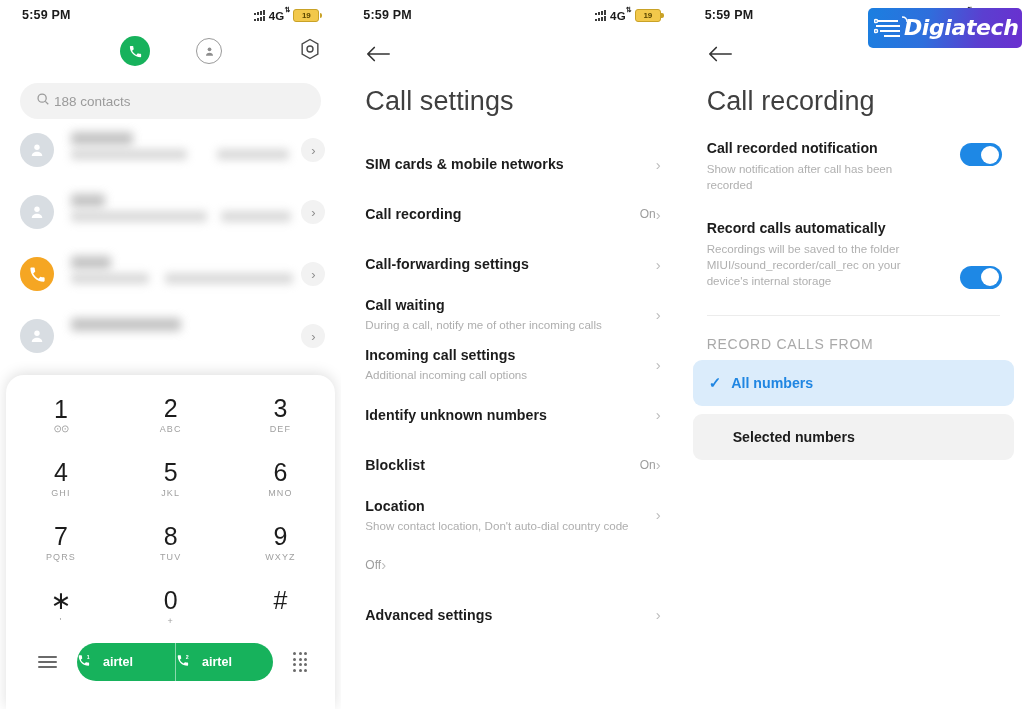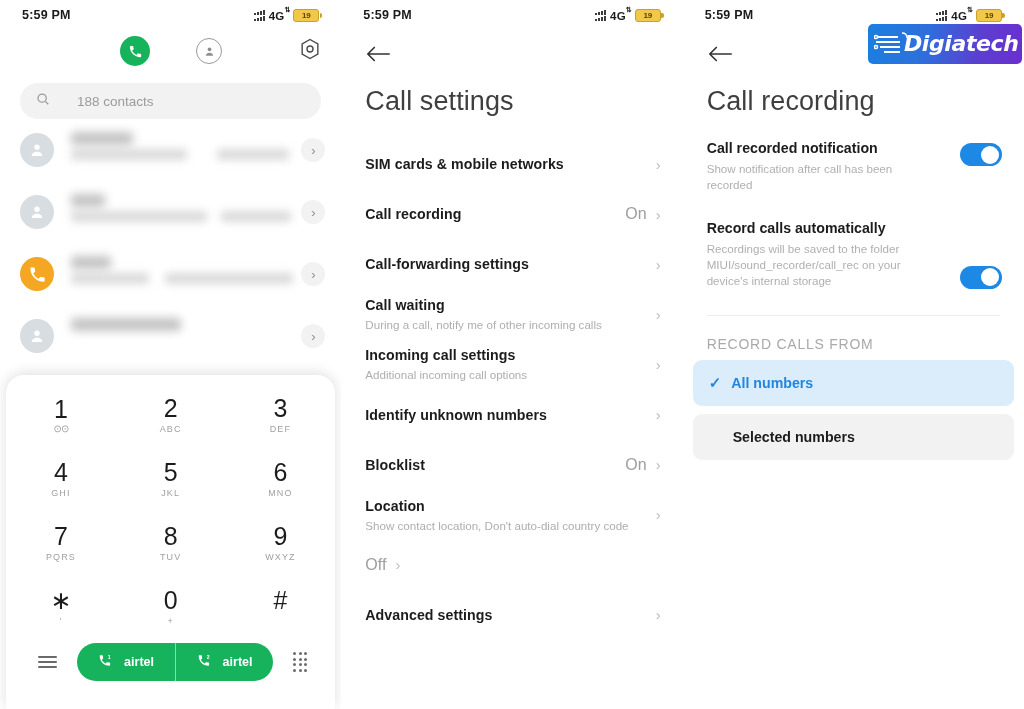--- a/index.html
+++ b/index.html
@@ -45,21 +45,21 @@
     width:26px;height:26px;border-radius:50%;border:1.6px solid #9a9a9a;
     display:flex;align-items:center;justify-content:center;
   }
   .tabrow{ position:relative; height:44px; }
   .tabrow .t1{ position:absolute; left:120px; top:6px; }
   .tabrow .t2{ position:absolute; left:196px; top:8px; }
   .tabrow .t3{ position:absolute; left:300px; top:8px; }
 
   .searchbar{
     margin:9px 20px 0 20px; height:36px; background:#f2f2f2; border-radius:18px;
-    display:flex; align-items:center; gap:27px; padding:0 16px;
+    display:flex; align-items:center; gap:4px; padding:0 16px;
   }
   .searchbar .txt{ color:#9b9b9b; font-size:13.5px; }
 
   .contact{
     display:flex; align-items:center; height:62px; padding:0 16px 0 20px; gap:15px;
   }
   .avatar{ width:34px;height:34px;border-radius:50%;background:#d8dde2;
     display:flex;align-items:center;justify-content:center; flex:0 0 auto;}
   .avatar.orange{ background:#f5a623; }
   .cinfo{ flex:1; position:relative; height:40px; }
@@ -85,21 +85,21 @@
   .key{ height:64px; display:flex; flex-direction:column; align-items:center; justify-content:center; }
   .key .d{ font-size:25px; color:#1c1c1c; line-height:1.05; font-weight:400;}
   .key .s{ font-size:9px; color:#a0a0a0; letter-spacing:1.1px; margin-top:2px; height:11px;}
   .key .vm{ font-size:10px; color:#a0a0a0; letter-spacing:-1px; }
   .actionbar{
     display:flex; align-items:center; justify-content:space-between;
     padding:4px 28px 0 32px;
   }
   .callbtns{ display:flex; background:#17b25c; border-radius:22px; overflow:hidden; height:38px; }
   .callbtn{
-    display:flex; align-items:center; justify-content:center; gap:11px;
+    display:flex; align-items:center; gap:11px;
     color:#fff; font-size:12.5px; font-weight:bold; width:98px;
   }
   .callbtn + .callbtn{ border-left:1px solid rgba(255,255,255,.5); }
   .hamb i{ display:block; width:19px;height:2px;background:#6a6a6a;margin:3.4px 0;border-radius:1px;}
   .griddots{ display:grid; grid-template-columns:repeat(3,3px); gap:2.6px;}
   .griddots span{ width:3px;height:3px;background:#6a6a6a;border-radius:50%;}
 
   
   .backrow{ padding:14px 0 0 24px; }
   .ptitle{
@@ -108,21 +108,21 @@
   }
 
   .list{ margin-top:22px; }
   .row{
     display:flex; align-items:center; padding:0 22px 0 24px;
     min-height:50px;
   }
   .row .main{ flex:1; padding:7px 0; }
   .row .title{ font-size:14.2px; font-weight:bold; color:#1c1c1c; letter-spacing:.05px;}
   .row .sub{ font-size:11.6px; color:#aeaeae; margin-top:3px; line-height:1.32; max-width:265px;}
-  .row .val{ font-size:16px; color:#9d9d9d; margin-right:9px; }
+  .row .val{ font-size:12px; color:#9d9d9d; }
   .row .arrow{ color:#bdbdbd; font-size:15px; font-weight:300; }
 
   
   .tgrow{
     display:flex; align-items:flex-start; padding:0 22px 0 24px; margin-top:16px;
   }
   .tgrow .main{ flex:1; }
   .tgrow .title{ font-size:14.2px; font-weight:bold; color:#1c1c1c; }
   .tgrow .sub{ font-size:11.6px; color:#b0b0b0; margin-top:4px; line-height:1.38; max-width:228px;}
   .toggle{
@@ -143,21 +143,21 @@
     height:46px; border-radius:9px; display:flex; align-items:center;
     padding:0 16px; margin-bottom:8px; gap:10px;
   }
   .opt.sel{ background:#dbecfb; color:#2086e2; }
   .opt.plain{ background:#f2f2f2; color:#1c1c1c; }
   .opt .lbl{ font-size:14.2px; font-weight:bold; }
   .opt .ck{ font-size:15px; font-weight:bold; }
 
   
   .logo{
-    position:absolute; right:2px; top:24px; width:154px; height:40px;
+    position:absolute; right:2px; top:8px; width:154px; height:40px;
     border-radius:5px;
     background:linear-gradient(100deg,#1b7fe0 0%,#2e6fdc 38%,#5b3fd0 72%,#6a2fcf 100%);
     display:flex; align-items:center; overflow:hidden;
   }
   .logo .wave{ position:absolute; left:6px; top:5px; }
   .logo .ltxt{
     position:absolute; left:36px; top:7px;
     font-family:"DejaVu Sans", sans-serif;
     font-size:22px; font-style:italic; font-weight:bold; color:#fff;
     letter-spacing:-.4px;

